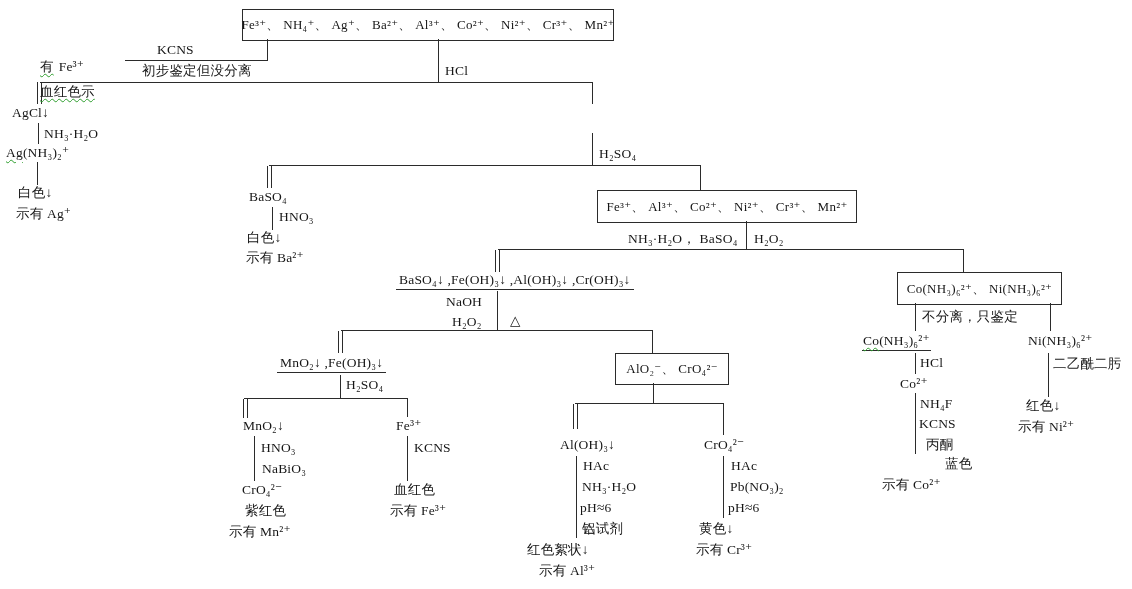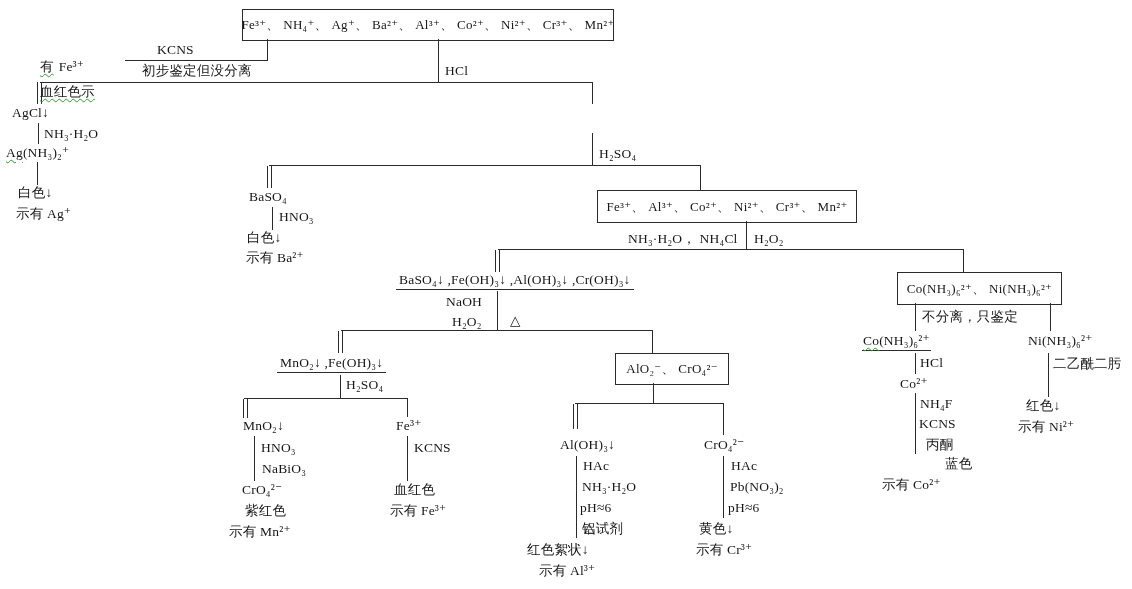--- a/index.html
+++ b/index.html
@@ -84,21 +84,21 @@
   <div class="txt" style="left:6px;top:145px;"><span class="wavy">Ag</span><span>(NH₃)₂⁺</span></div>
   <div class="txt" style="left:18px;top:185px;">白色↓</div>
   <div class="txt" style="left:16px;top:206px;">示有 Ag⁺</div>
 
   <div class="txt" style="left:599px;top:146px;">H₂SO₄</div>
   <div class="txt" style="left:249px;top:189px;">BaSO₄</div>
   <div class="txt" style="left:279px;top:209px;">HNO₃</div>
   <div class="txt" style="left:247px;top:230px;">白色↓</div>
   <div class="txt" style="left:246px;top:250px;">示有 Ba²⁺</div>
 
-  <div class="txt" style="left:628px;top:231px;">NH₃·H₂O， NH₄Cl</div>
+  <div class="txt" style="left:628px;top:231px;">NH₃·H₂O， BaSO₄</div>
   <div class="txt" style="left:754px;top:231px;">H₂O₂</div>
 
   <div class="txt und" style="left:396px;top:272px;">BaSO₄↓ ,Fe(OH)₃↓ ,Al(OH)₃↓ ,Cr(OH)₃↓</div>
   <div class="txt" style="left:446px;top:294px;">NaOH</div>
   <div class="txt" style="left:452px;top:314px;">H₂O₂</div>
   <div class="txt" style="left:510px;top:313px;">△</div>
 
   <div class="txt und" style="left:277px;top:355px;">MnO₂↓ ,Fe(OH)₃↓</div>
   <div class="txt" style="left:346px;top:377px;">H₂SO₄</div>
 

